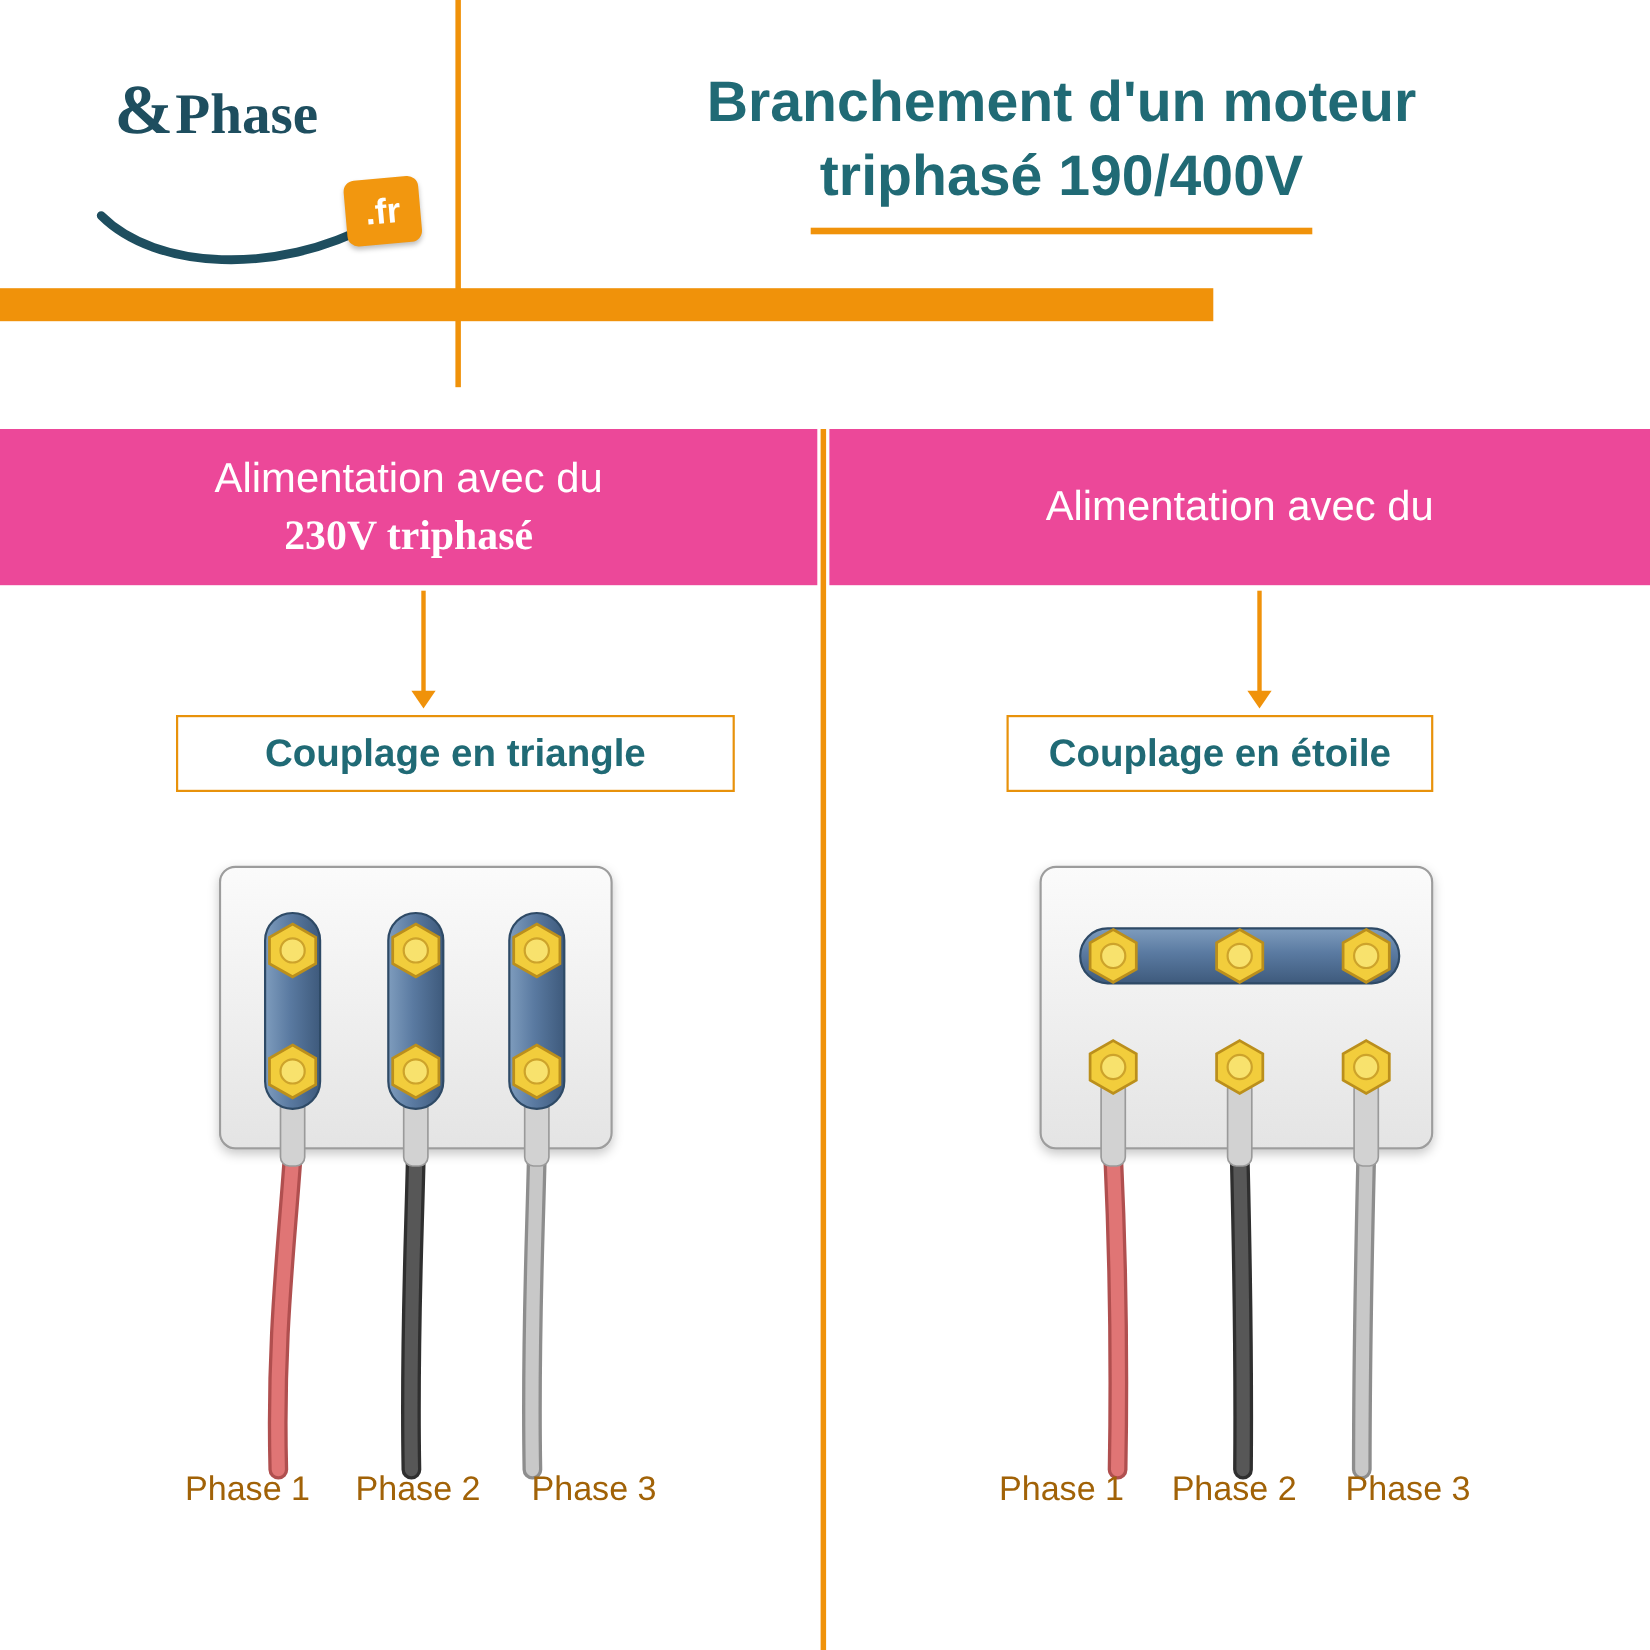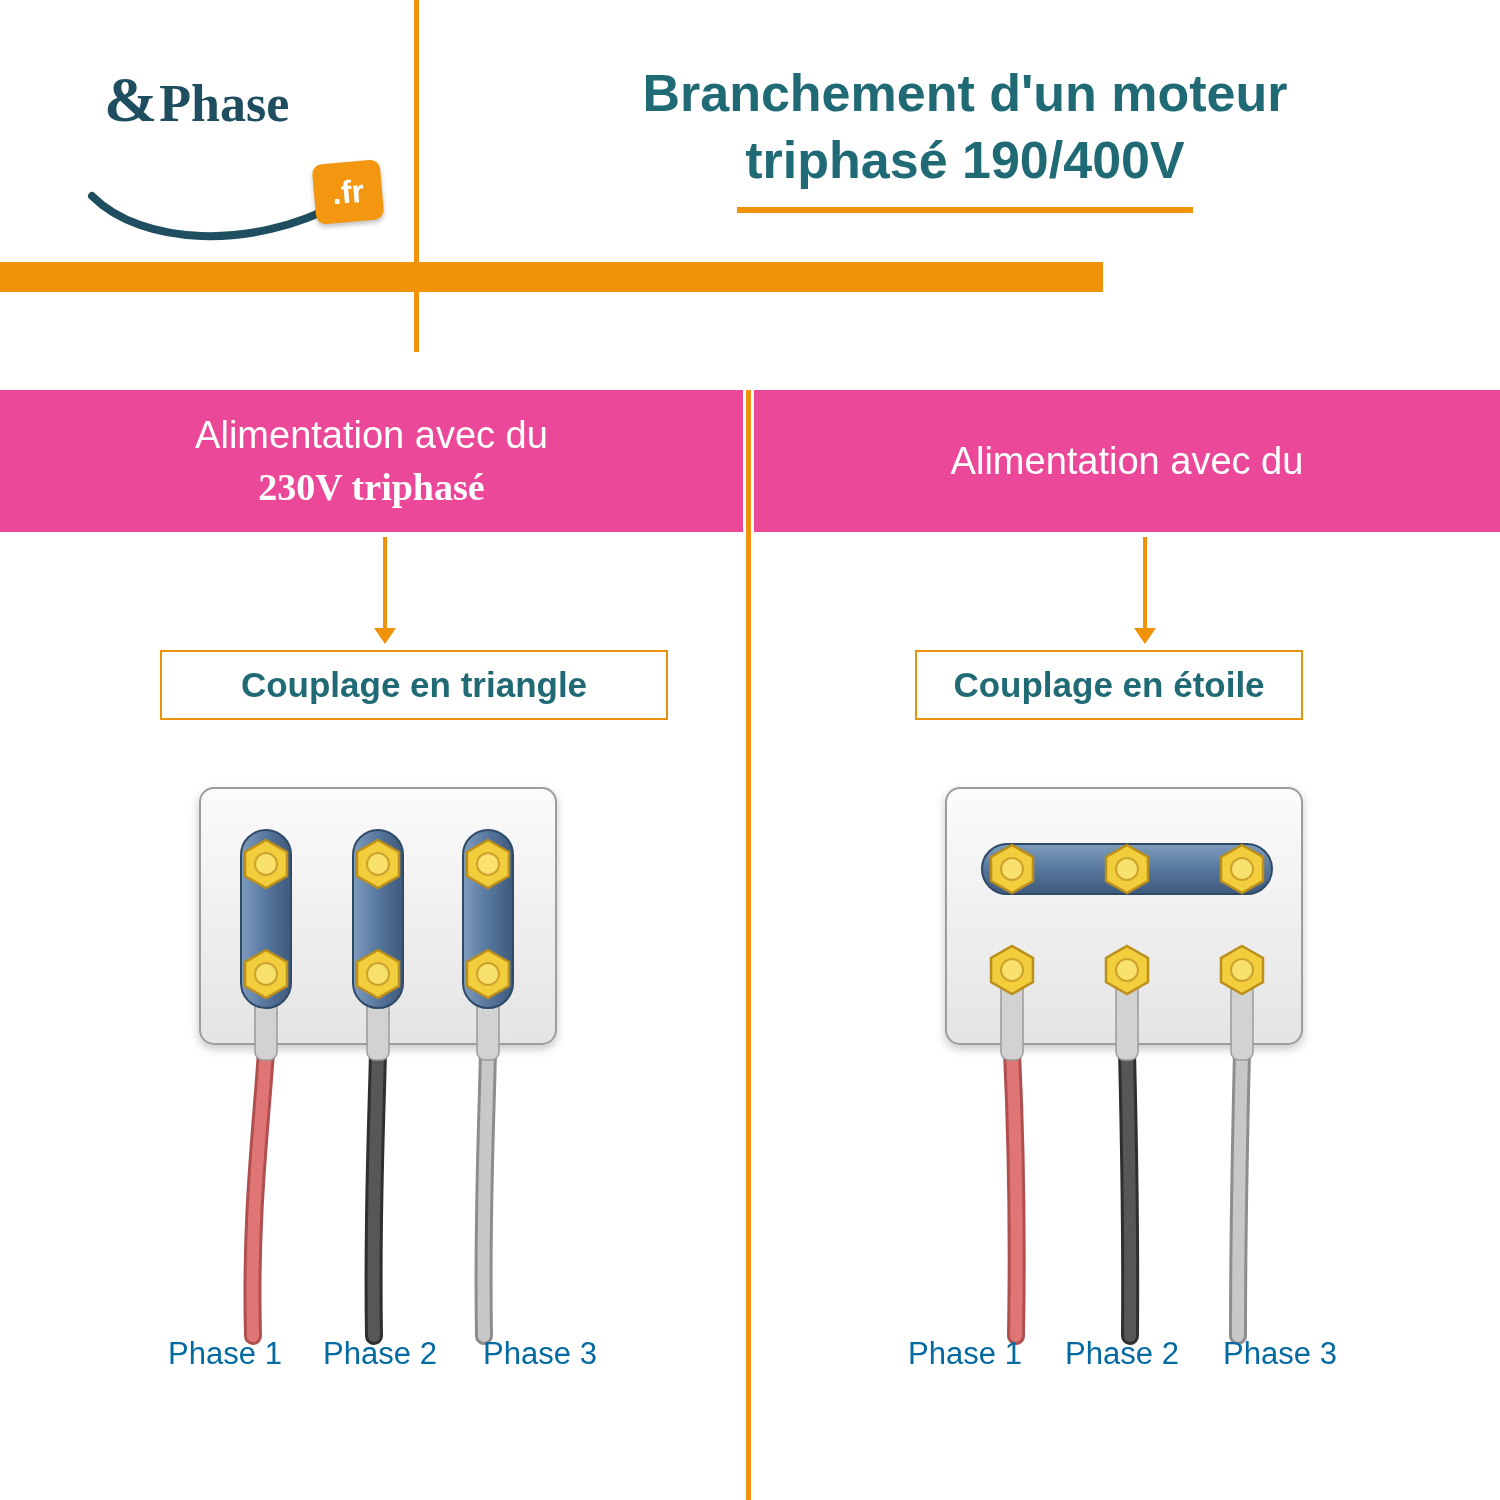--- a/index.html
+++ b/index.html
@@ -45,21 +45,21 @@
   .coupling { position: absolute; top: 650px; height: 70px; border: 2px solid #e8920b; background: #fff;
               color: #206a75; font-weight: bold; font-size: 35px;
               display: flex; align-items: center; justify-content: center; white-space: nowrap; }
   .coupling-left { left: 160px; width: 508px; }
   .coupling-right { left: 915px; width: 388px; }
 
   .illus { position: absolute; top: 758px; width: 750px; height: 620px; }
   .illus-left { left: 0; }
   .illus-right { left: 750px; }
 
-  .phase { position: absolute; top: 1336px; transform: translateX(-50%); color: #0369a1;
+  .phase { position: absolute; top: 1336px; transform: translateX(-50%); color: #a16207;
            font-size: 31px; font-weight: 500; white-space: nowrap; }
 </style>
 </head>
 <body>
 
 <div class="canvas">
 
   <div class="vline top-vline"></div>
 
   <div class="logo">

